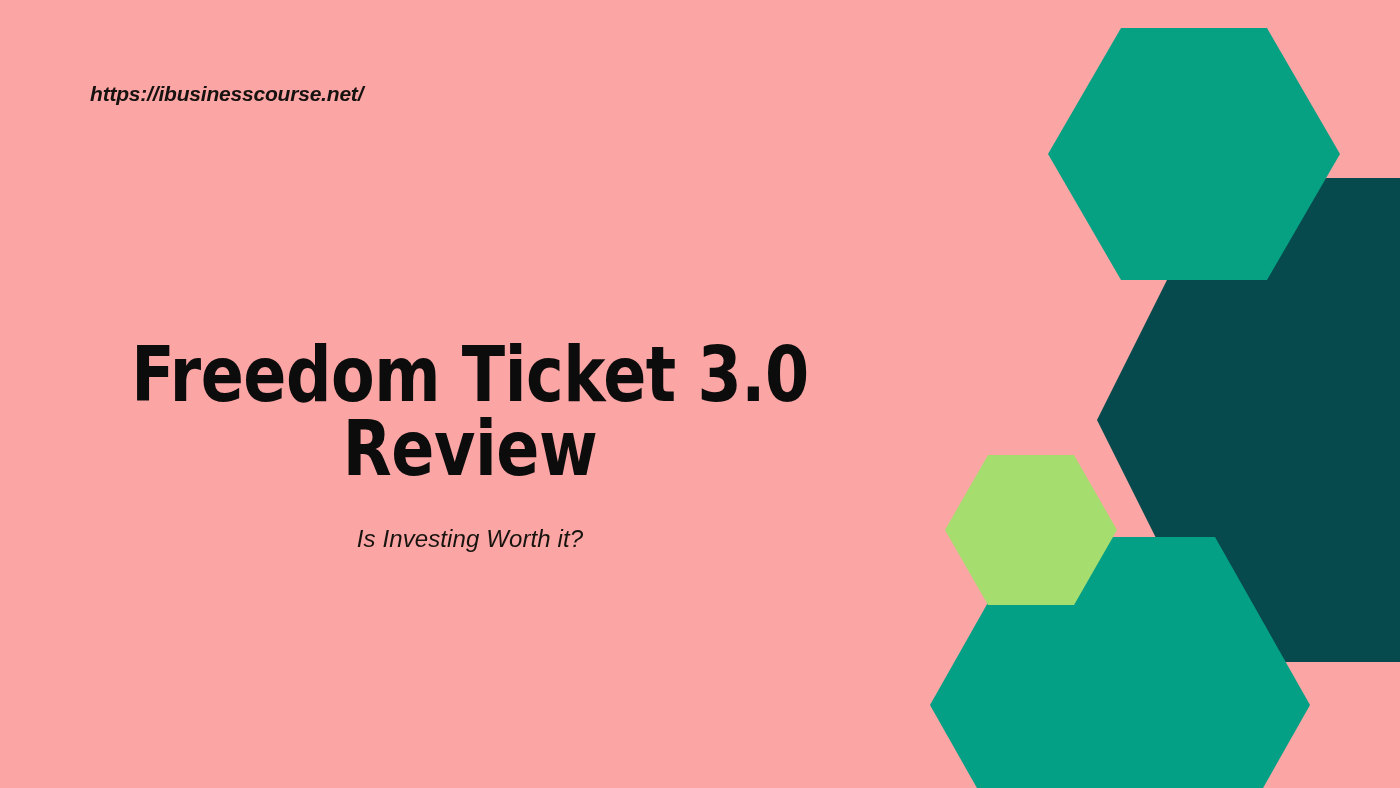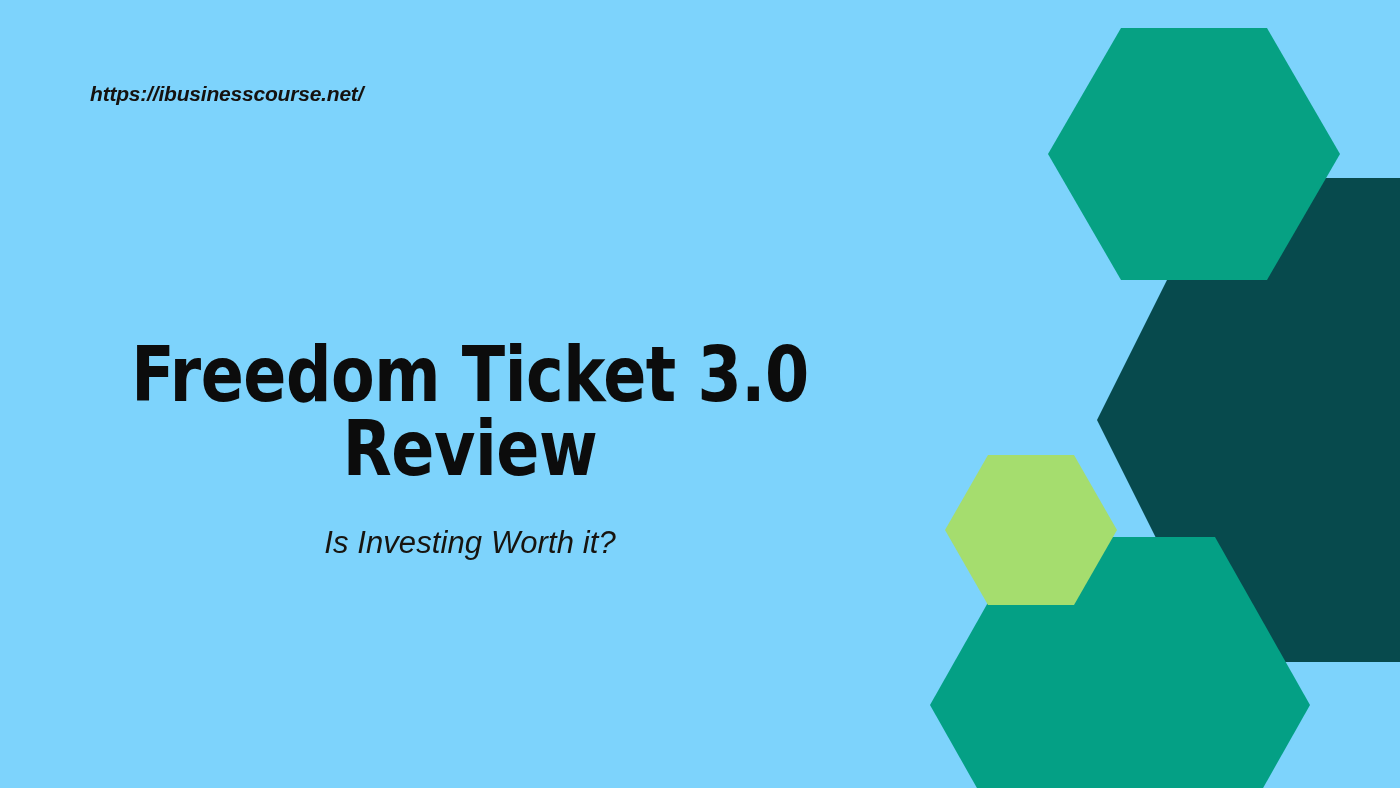--- a/index.html
+++ b/index.html
@@ -109,31 +109,31 @@
     font-weight: bold;
     color: #0c0c0c;
     letter-spacing: -0.5px;
     font-stretch: condensed;
     transform: scaleX(0.93);
     transform-origin: center top;
   }
 
   #page-subtitle {
     margin-top: 38px;
-    font-size: 31px;
+    font-size: 24px;
     font-style: italic;
     font-weight: normal;
     color: #17140f;
     letter-spacing: 0.1px;
   }
 </style>
 </head>
 <body style="background: rgb(242, 242, 242);">
 
-<div id="slide" style="background: #7dd3fc;">
+<div id="slide" style="background: #fca5a5;">
 
   <div id="hex-cluster">
     <div class="hex" id="hex-dark" style="background: rgb(7, 74, 77);"></div>
     <div class="hex" id="hex-green-top" style="background: rgb(6, 161, 131);"></div>
     <div class="hex" id="hex-green-bottom" style="background: rgb(4, 160, 133);"></div>
     <div class="hex" id="hex-lime" style="background: rgb(165, 221, 110);"></div>
   </div>
 
   <div id="site-url">https://ibusinesscourse.net/</div>
 

